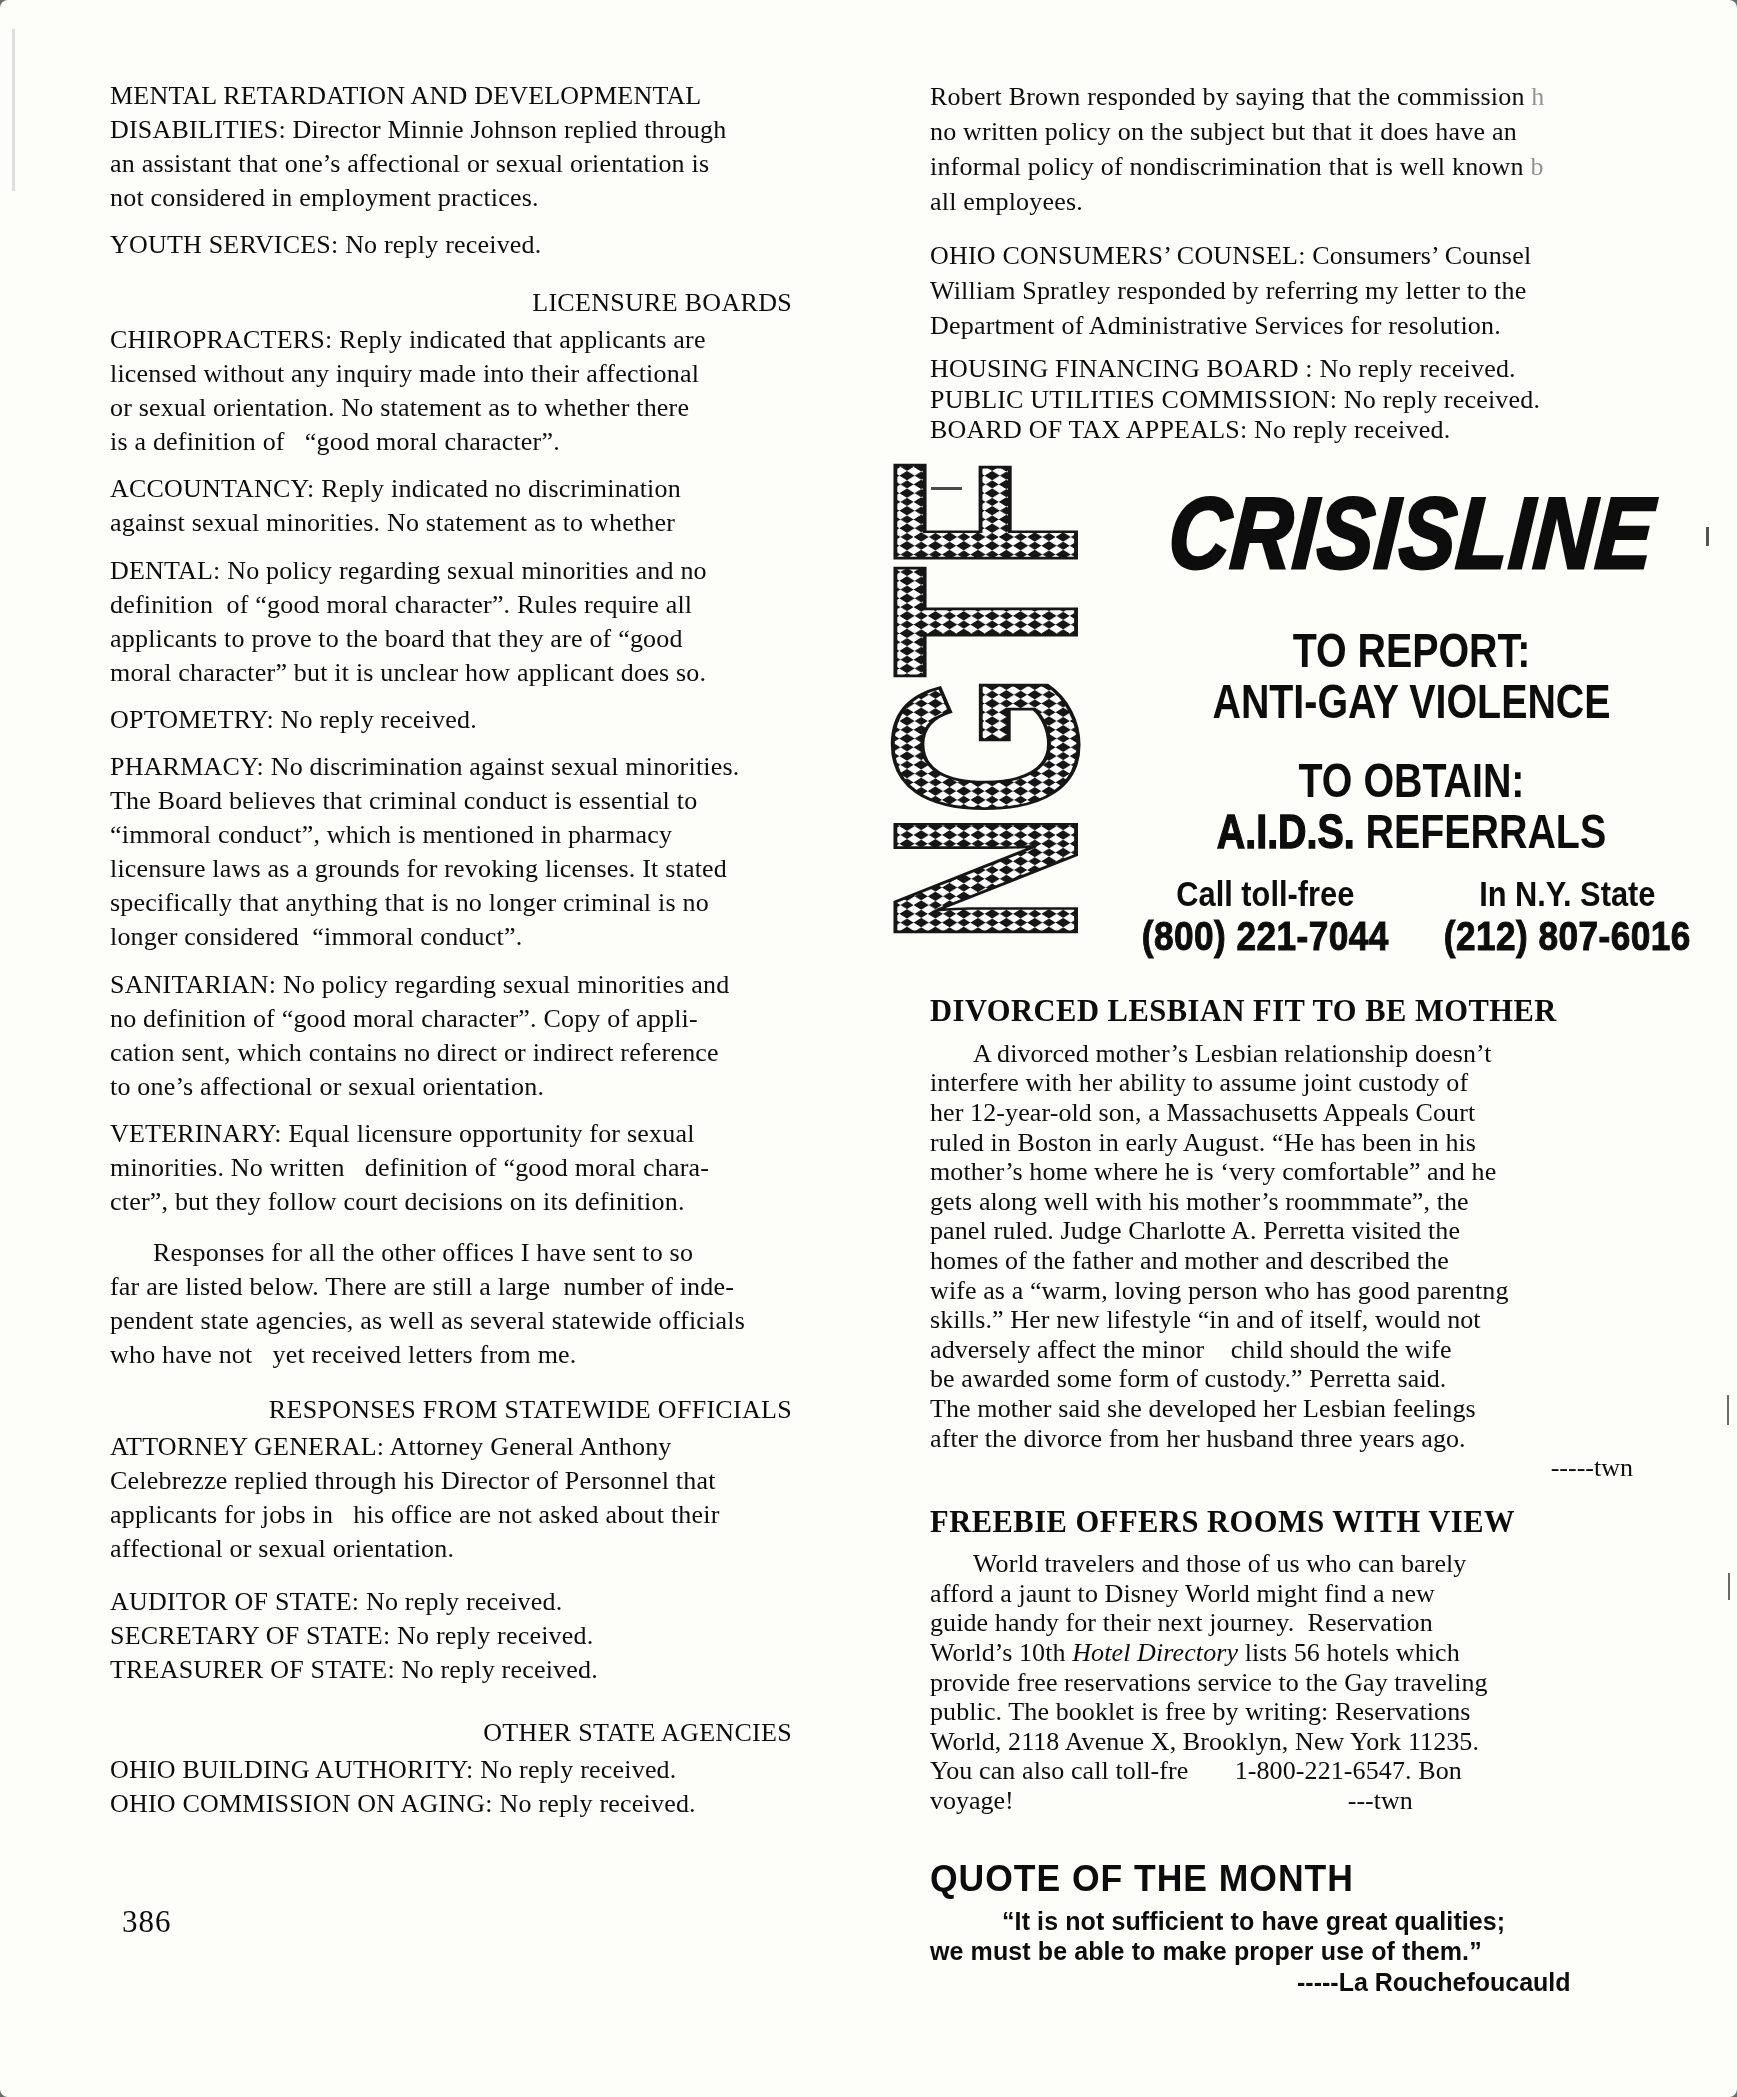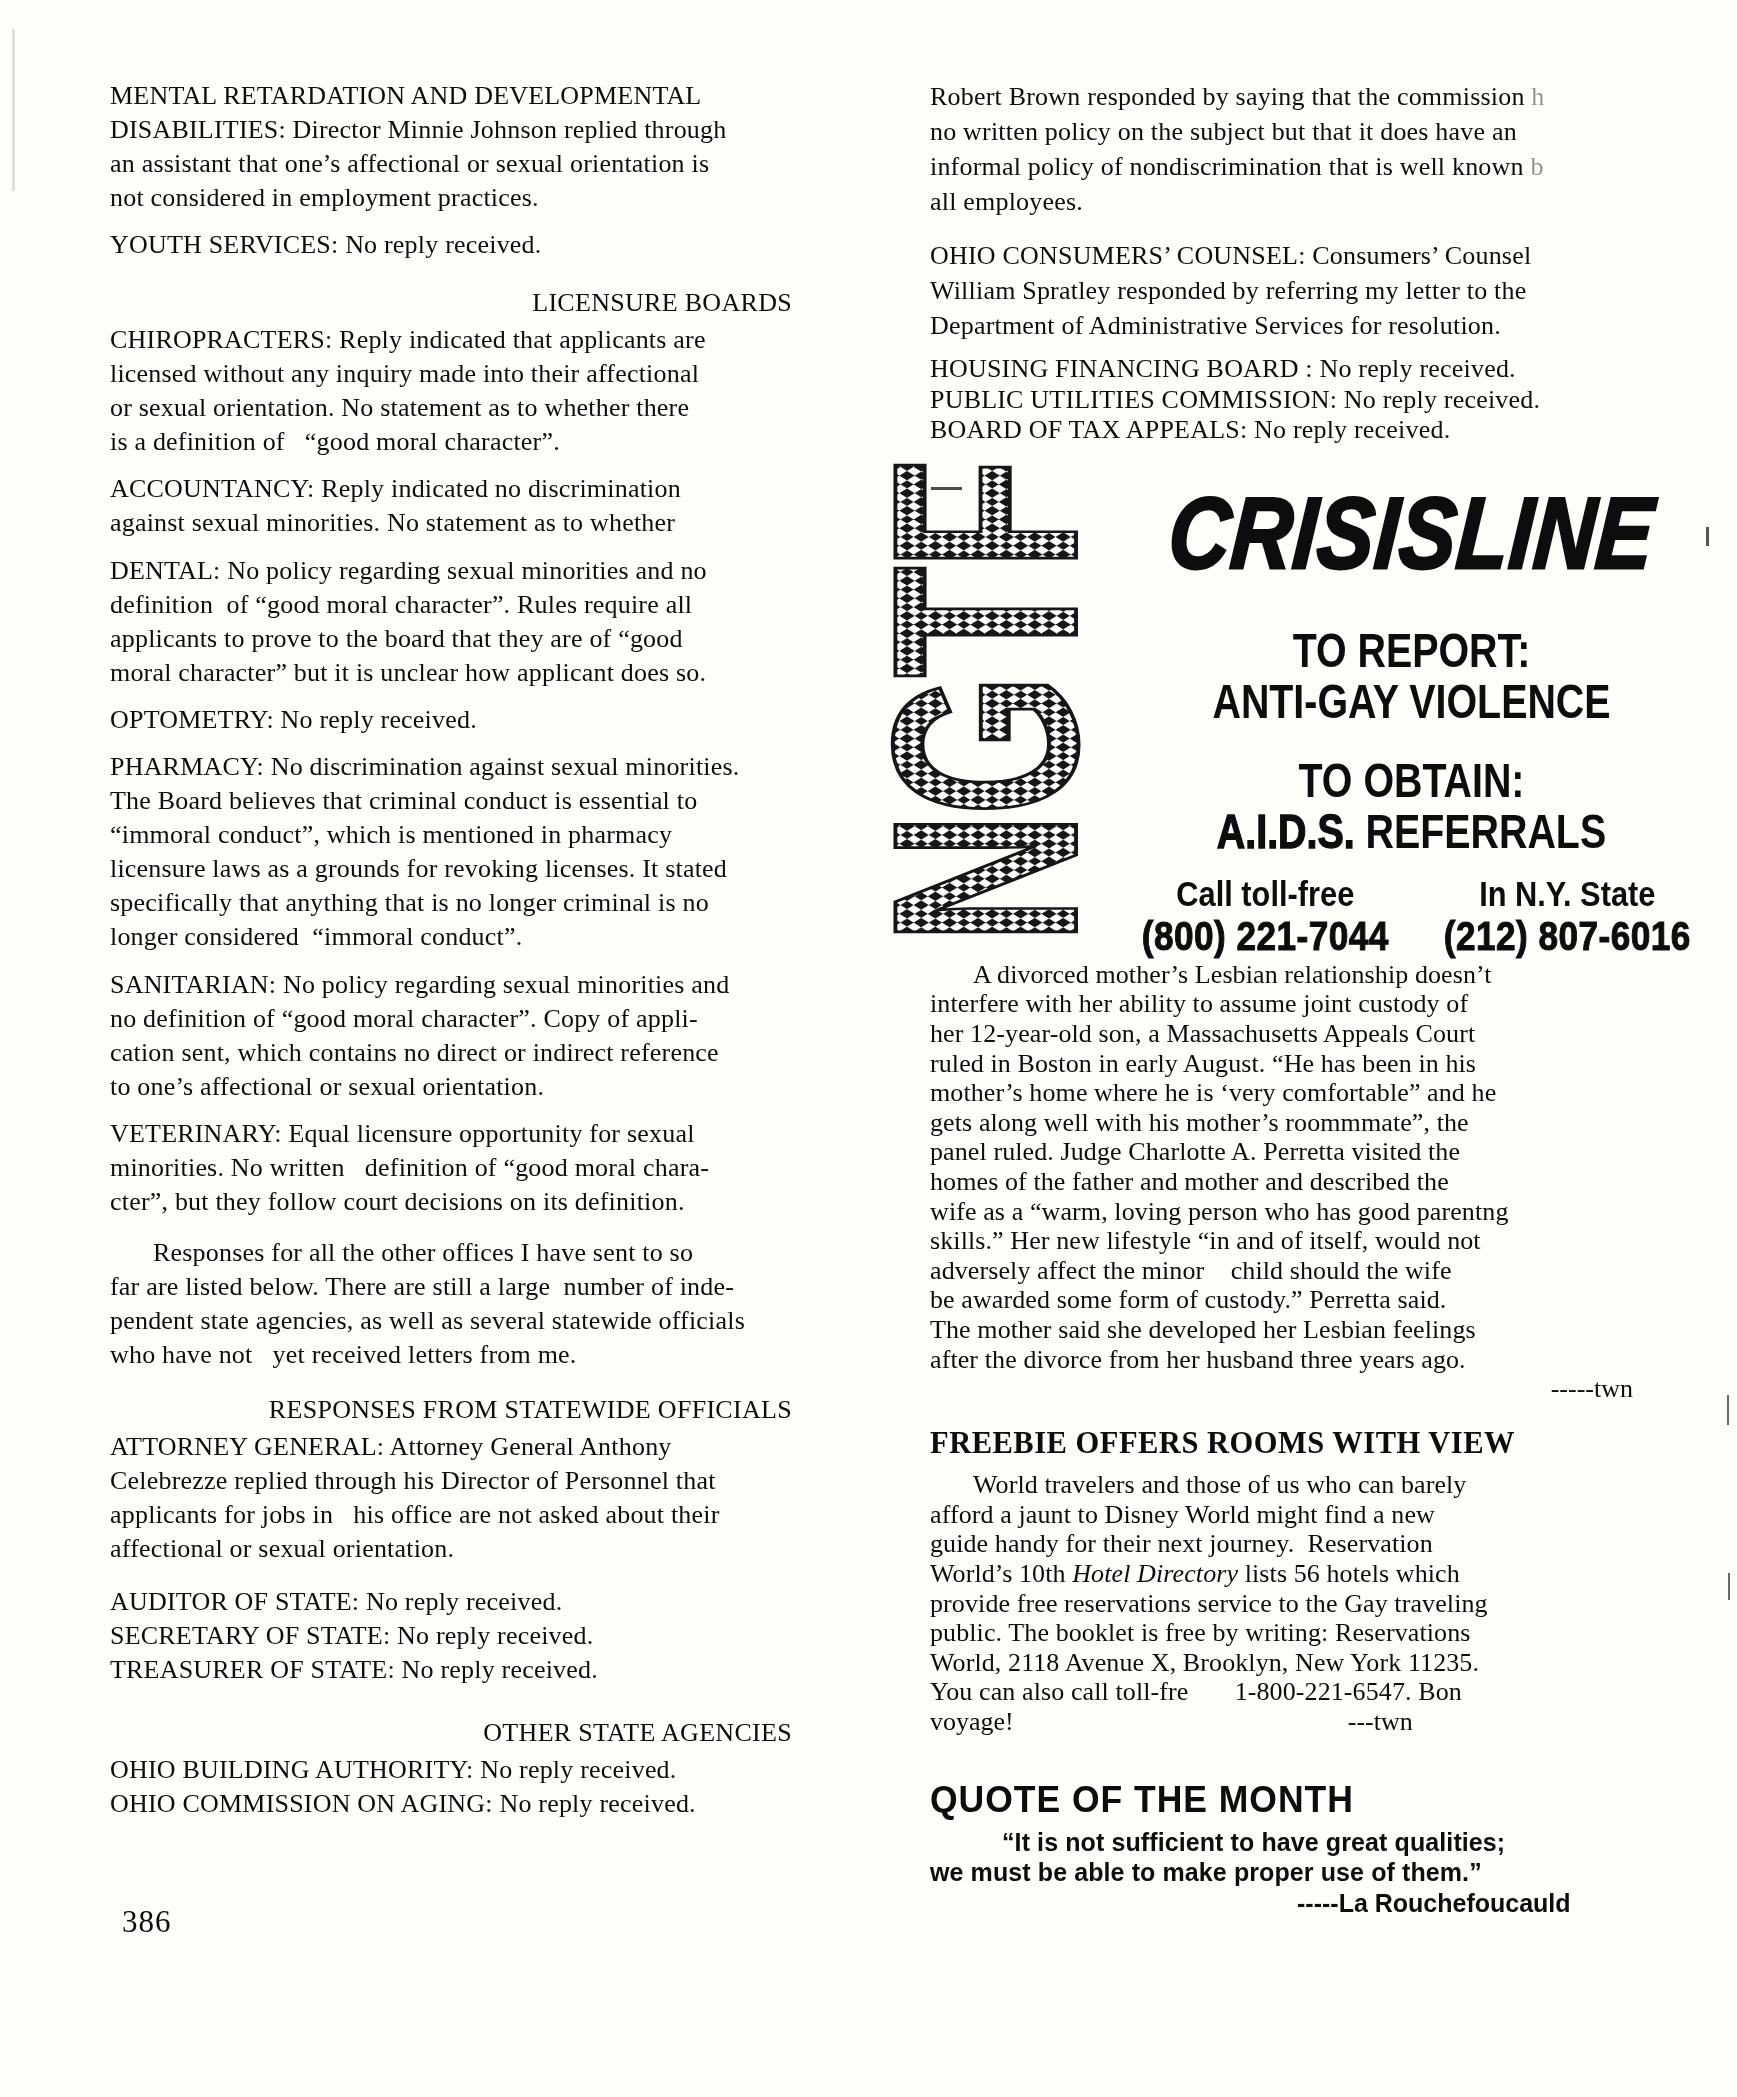--- a/index.html
+++ b/index.html
@@ -1,19 +1,20 @@
 <!DOCTYPE html>
 <html style="font-size:7.6px"><head>
 <meta charset="utf-8">
 <style>
   html,body { margin:0; padding:0; background:#6b6b6b; }
   .page {
     position:relative; width:1737px; height:2097px;
     background:#fdfdfa; color:#0d0d0d; overflow:hidden;
     font-family:"Liberation Serif","DejaVu Serif",serif;
+    border-radius:8px;
   }
   
   .col { position:absolute; top:79px; }
   .col.left  { left:110px;  width:784px; }
   .col.right { left:930px; width:732px; }
 
   .body {
     font-size:26px; line-height:34px; letter-spacing:0.2px;
     white-space:pre-line; margin:0 0 13.3px 0;
   }
@@ -173,20 +174,21 @@
             <div class="num">(800) 221-7044</div>
           </div>
           <div class="cell">
             <div class="lbl">In N.Y. State</div>
             <div class="num">(212) 807-6016</div>
           </div>
         </div>
       </div>
     </div>
 
+    <h1 class="arthead">DIVORCED LESBIAN FIT TO BE MOTHER</h1>
     <p class="article indent-first">A divorced mother’s Lesbian relationship doesn’t
 interfere with her ability to assume joint custody of
 her 12-year-old son, a Massachusetts Appeals Court
 ruled in Boston in early August. “He has been in his
 mother’s home where he is ‘very comfortable” and he
 gets along well with his mother’s roommmate”, the
 panel ruled. Judge Charlotte A. Perretta visited the
 homes of the father and mother and described the
 wife as a “warm, loving person who has good parentng
 skills.” Her new lifestyle “in and of itself, would not

